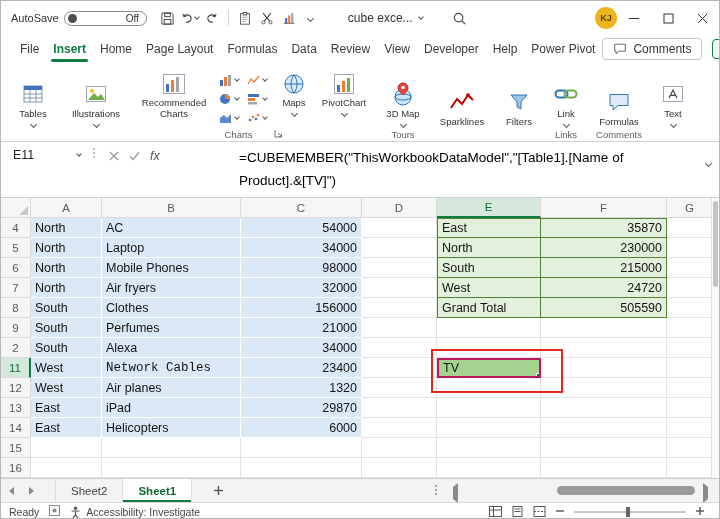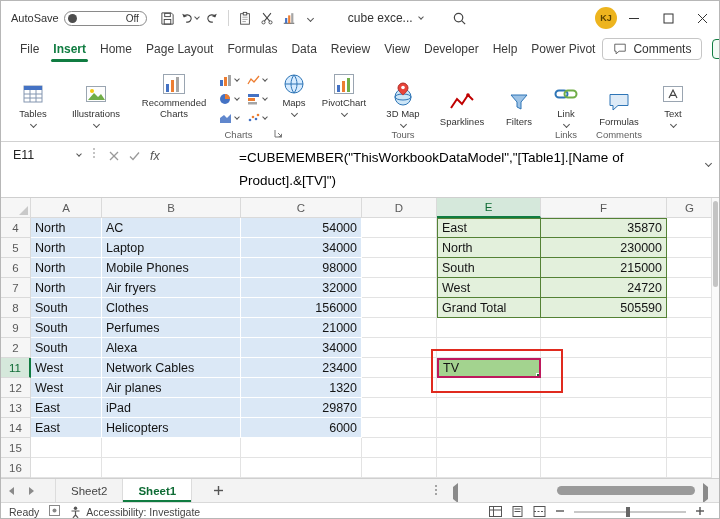--- a/index.html
+++ b/index.html
@@ -574,21 +574,21 @@
           <div class="c blue" style="width: 139px;">Alexa</div>
           <div class="c blue num" style="width: 121px;">34000</div>
           <div class="c" style="width: 75px;"></div>
           <div class="c" style="width: 104px;"></div>
           <div class="c num" style="width: 126px;"></div>
           <div class="c" style="width: 46px;"></div>
         </div>
         <div class="gr">
           <div class="c rh sel" style="width: 30px;">11</div>
           <div class="c blue" style="width: 71px;">West</div>
-          <div class="c blue" style="width: 139px;">Network Cables</div>
+          <div class="c blue" style="width: 139px; font-family: Liberation Mono, monospace;">Network Cables</div>
           <div class="c blue num" style="width: 121px;">23400</div>
           <div class="c" style="width: 75px;"></div>
           <div class="c tv" style="width: 104px;">TV<span class="fh"></span></div>
           <div class="c num" style="width: 126px;"></div>
           <div class="c" style="width: 46px;"></div>
         </div>
         <div class="gr">
           <div class="c rh" style="width: 30px;">12</div>
           <div class="c blue" style="width: 71px;">West</div>
           <div class="c blue" style="width: 139px;">Air planes</div>

